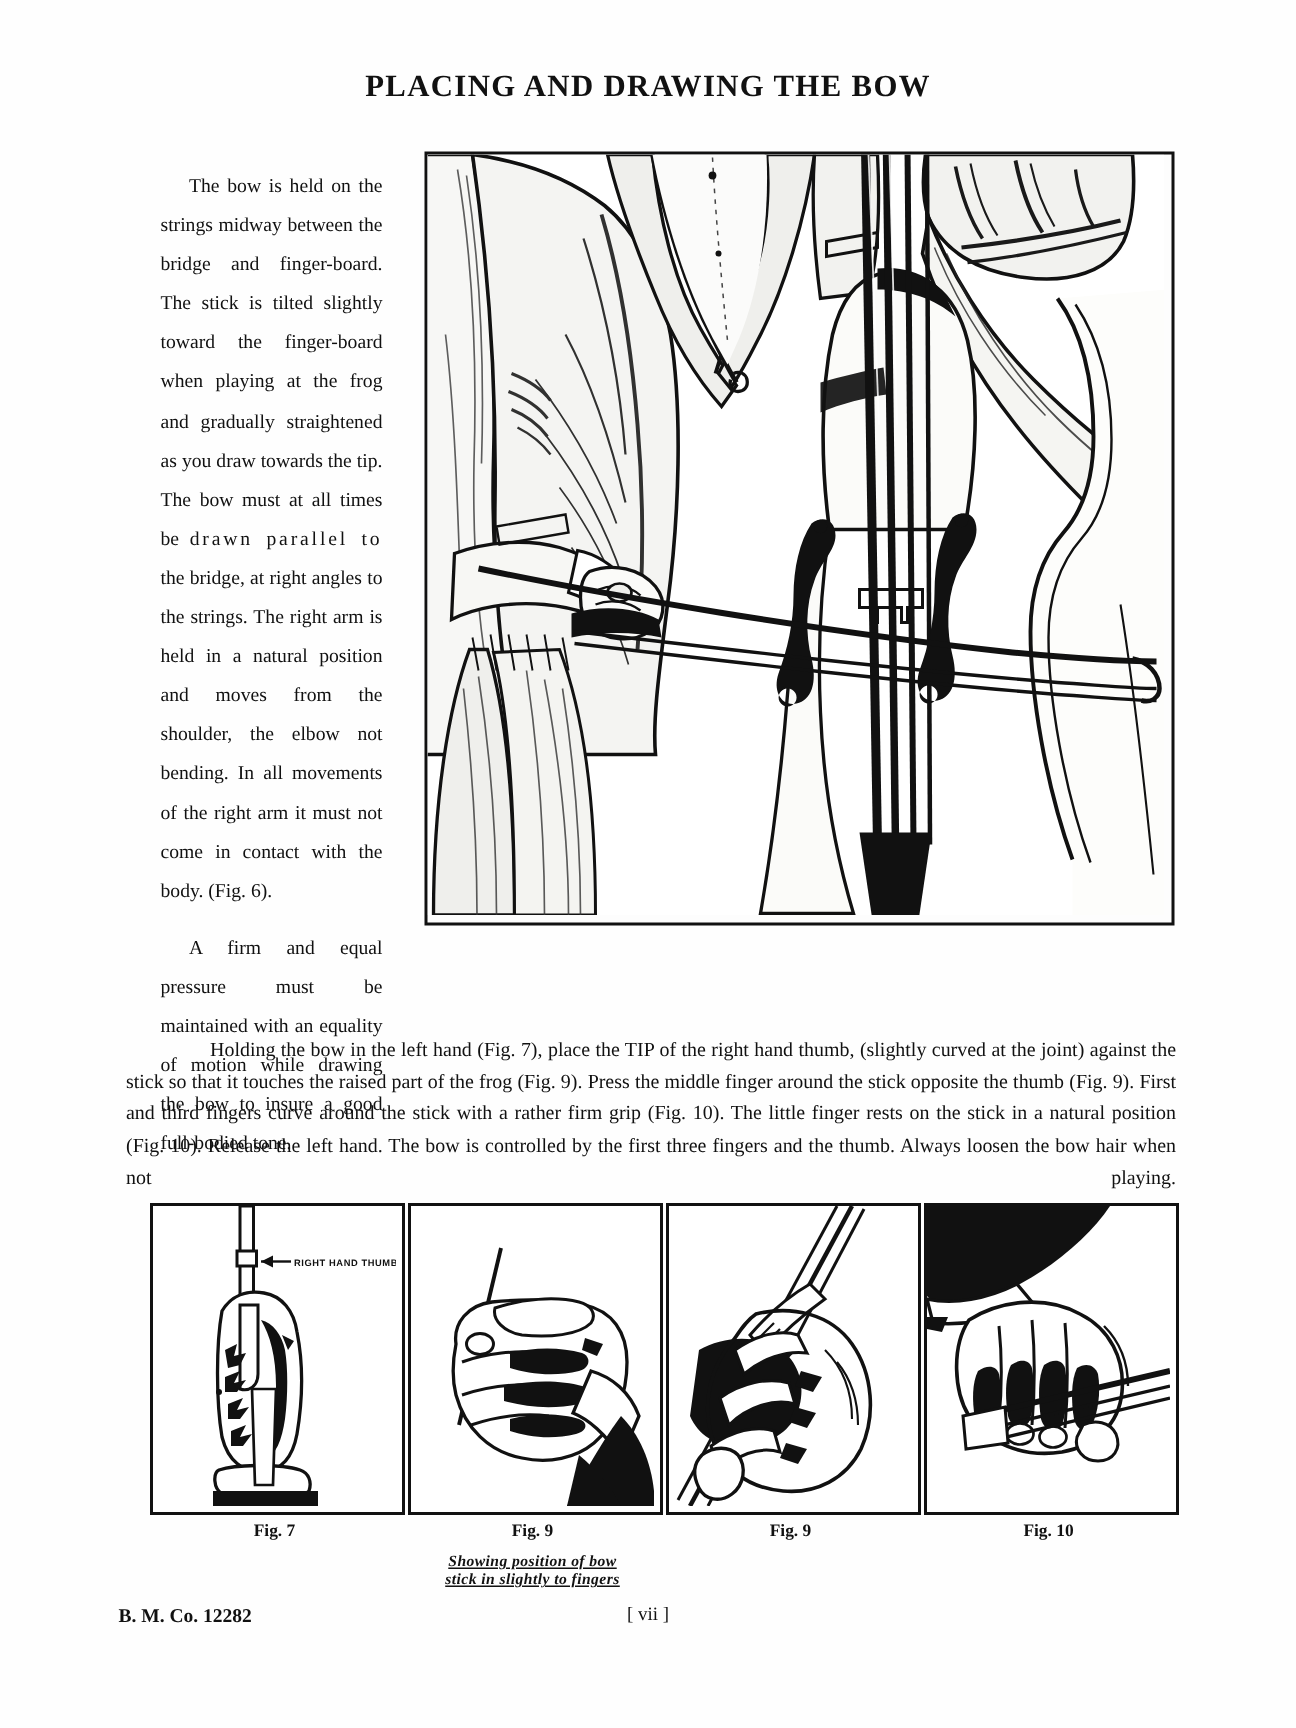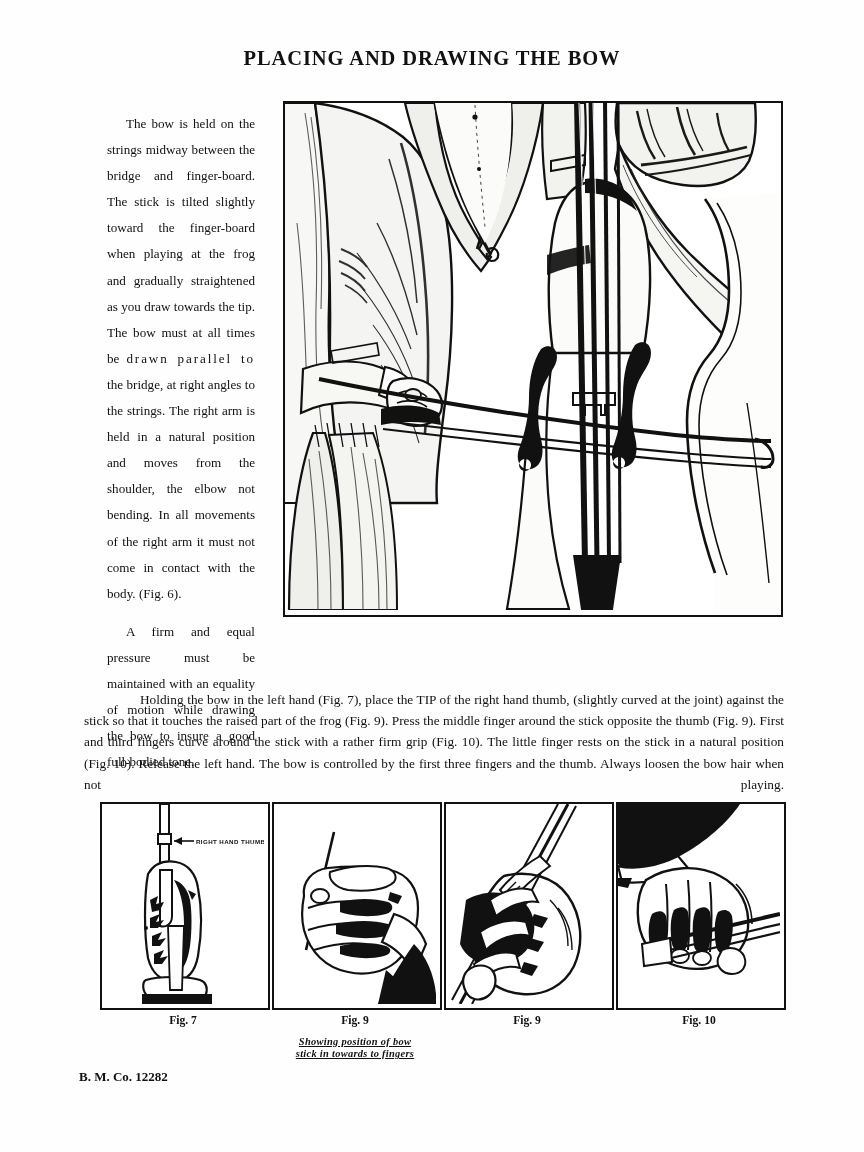--- a/index.html
+++ b/index.html
@@ -474,18 +474,19 @@
     </div>
   </div>
 
   <div class="caption caption-0">Fig. 7</div>
   <div class="caption caption-1">Fig. 9</div>
   <div class="caption caption-2">Fig. 9</div>
   <div class="caption caption-3">Fig. 10</div>
 
   <div class="subcaption">
     <div>Showing  position  of  bow</div>
-    <div>stick  in  towards  to  fingers</div>
+    <div>stick  in  slightly  to  fingers</div>
   </div>
 
   <div class="footer-left">B. M. Co. 12282</div>
+  <div class="footer-center">[ vii ]</div>
 
 </div>
 
 </body></html>

